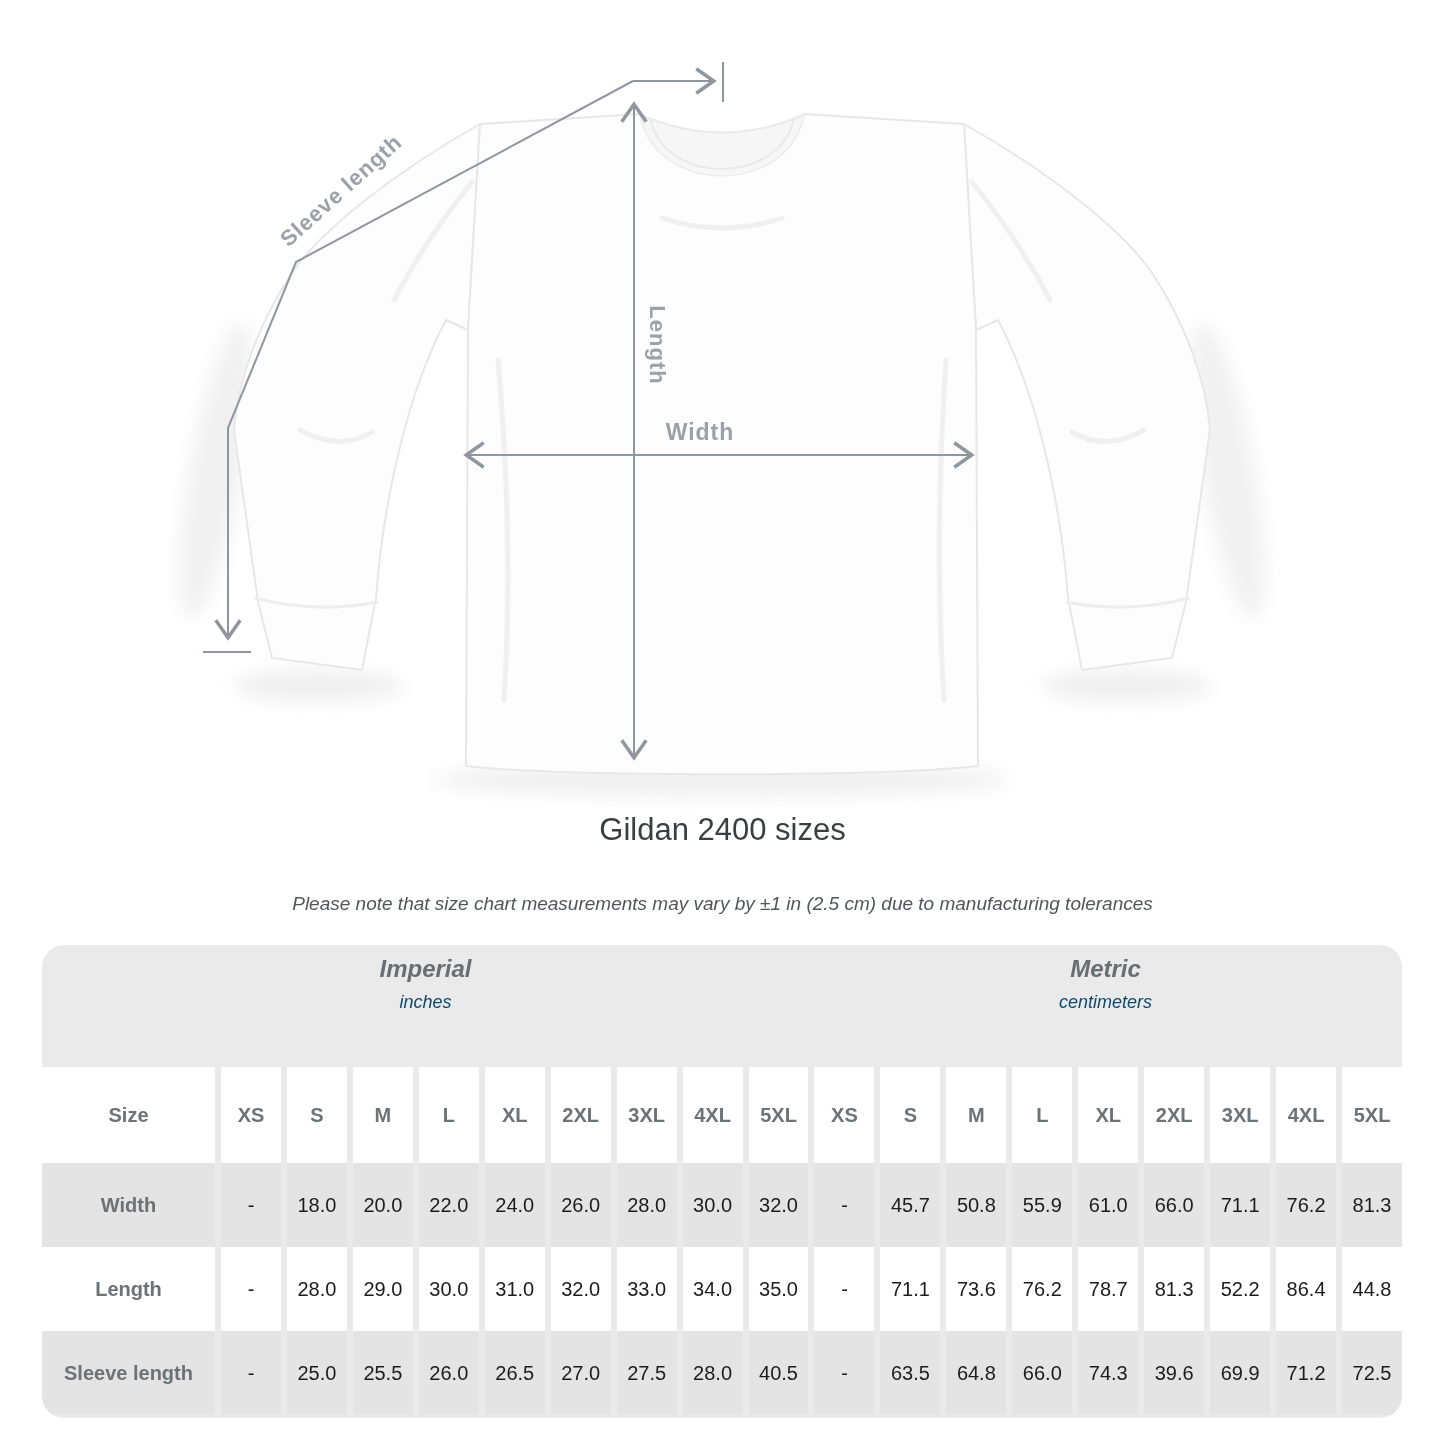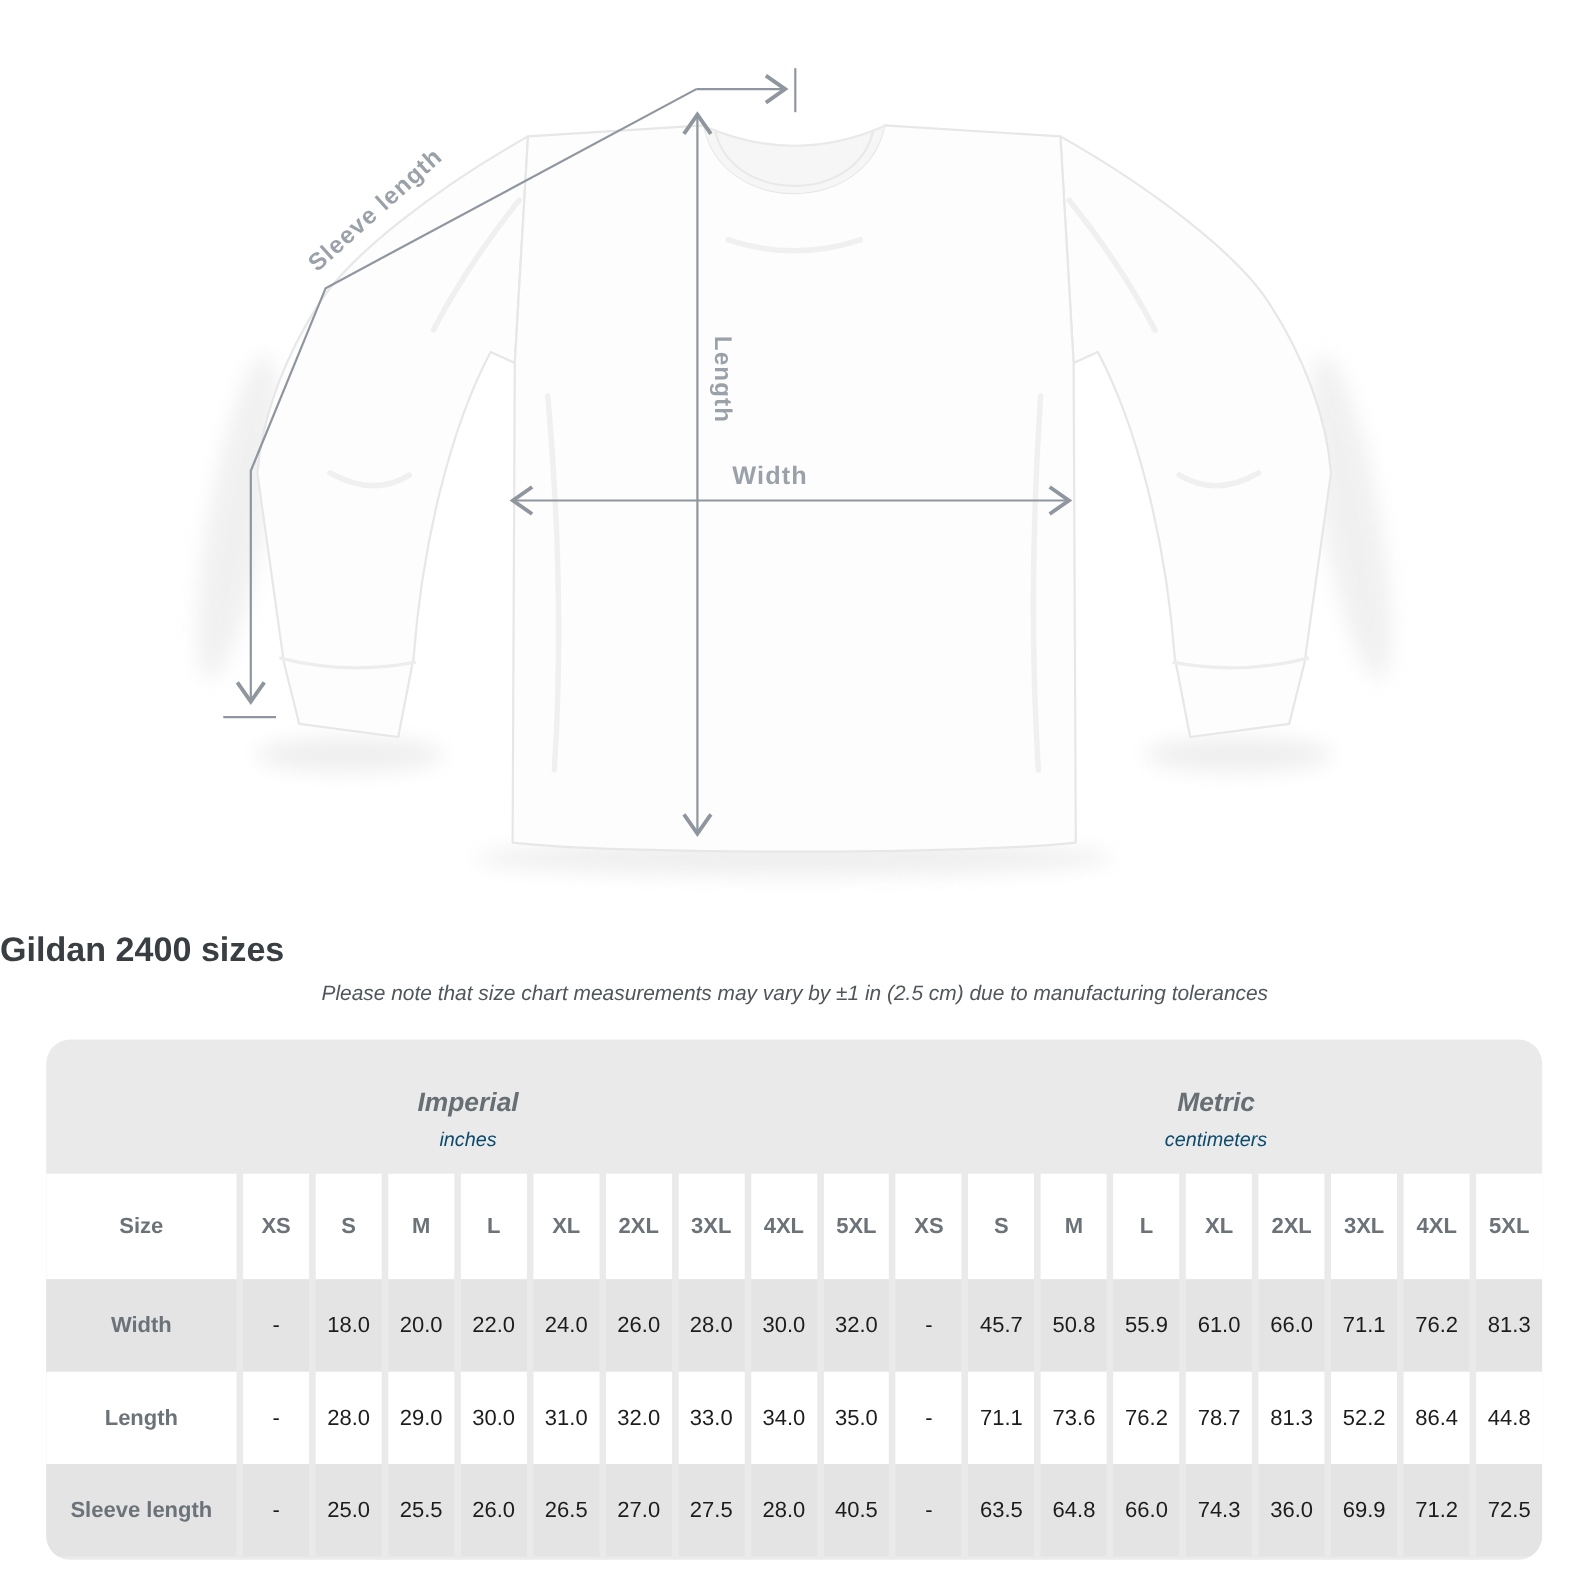--- a/index.html
+++ b/index.html
@@ -5,34 +5,34 @@
   html,body { margin:0; padding:0; }
   body {
     width:1445px; height:1445px; position:relative; overflow:hidden;
     background:#ffffff;
     font-family:"Liberation Sans", sans-serif;
   }
   .diagram { position:absolute; top:0; left:0; }
   .svg-label { font-family:"Liberation Sans", sans-serif; font-weight:bold; }
 
   .title {
-    position:absolute; top:846px; left:0; width:100%;
-    text-align:left; font-size:31px; font-weight:bold; color:#393e42;
+    position:absolute; top:812px; left:0; width:100%;
+    text-align:center; font-size:31px; font-weight:normal; color:#393e42;
   }
   .subtitle {
     position:absolute; top:893px; left:0; width:100%;
     text-align:center; font-size:19px; font-style:italic; color:#50565b;
   }
 
   .size-table {
     position:absolute; top:945px; left:42px; width:1360px; height:473px;
     background:#eaeaea; border-radius:22px; overflow:hidden;
   }
   .units { display:grid; grid-template-columns:767px 593px; height:122px; }
-  .unit-group { text-align:center; padding-top:44px; }
+  .unit-group { text-align:center; padding-top:10px; }
   .unit-name { font-size:24px; font-weight:bold; font-style:italic; color:#676e74; }
   .unit-sub  { font-size:18px; font-style:italic; color:#0c4a6e; margin-top:9px; }
 
   .grid-row { display:grid; grid-template-columns:173px repeat(18, 1fr); column-gap:6px; }
   .grid-row.header { height:96px; }
   .grid-row.data   { height:84px; }
   .cell { display:flex; align-items:center; justify-content:center; font-size:20px; }
   .row-white .cell { background:#ffffff; }
   .row-gray  .cell { background:#e4e4e4; }
   .head  { font-weight:bold; color:#6b7278; }
@@ -208,19 +208,19 @@
     <div class="cell val">26.5</div>
     <div class="cell val">27.0</div>
     <div class="cell val">27.5</div>
     <div class="cell val">28.0</div>
     <div class="cell val">40.5</div>
     <div class="cell val">-</div>
     <div class="cell val">63.5</div>
     <div class="cell val">64.8</div>
     <div class="cell val">66.0</div>
     <div class="cell val">74.3</div>
-    <div class="cell val">36.0</div>
+    <div class="cell val">39.6</div>
     <div class="cell val">69.9</div>
     <div class="cell val">71.2</div>
     <div class="cell val">72.5</div>
   </div>
 
 </div>
 
 </body></html>

